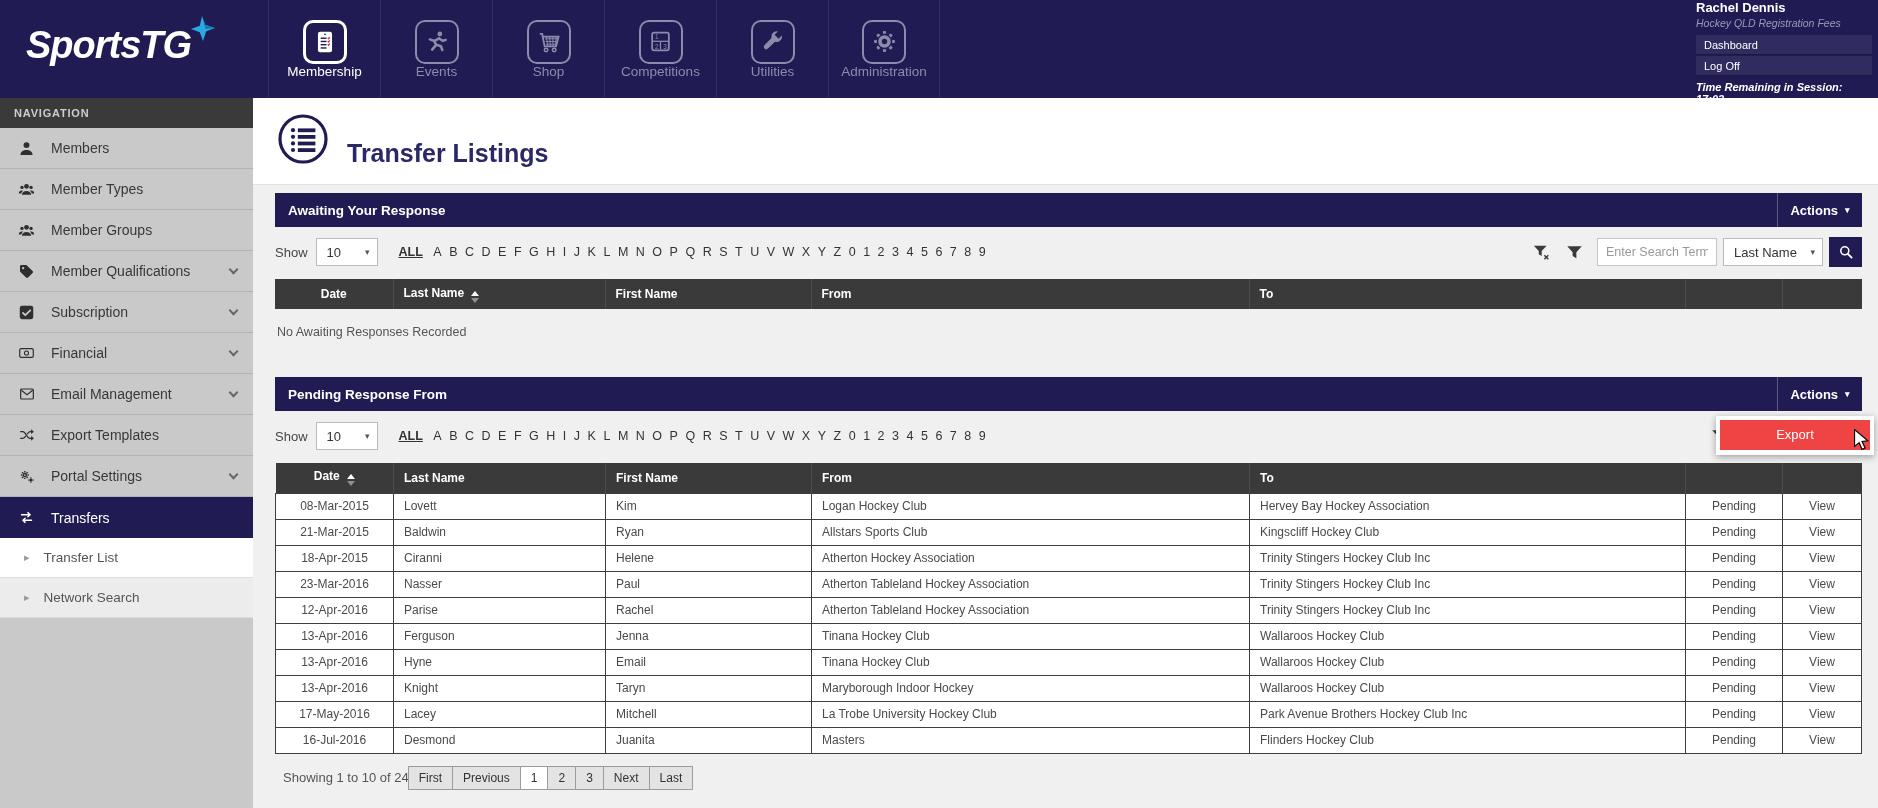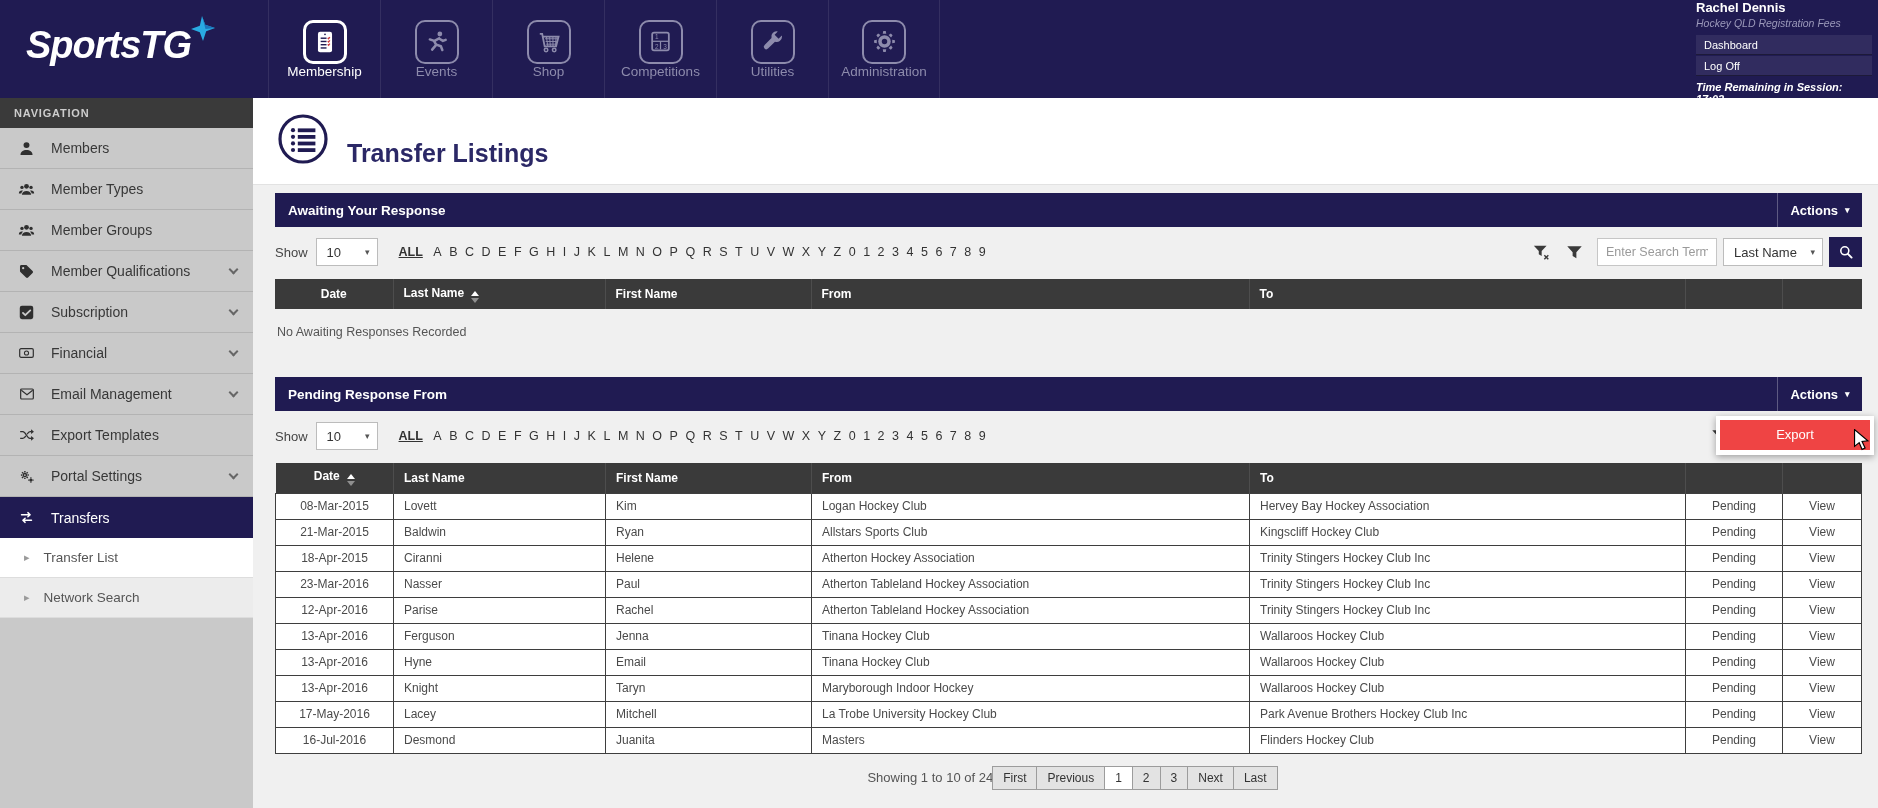--- a/index.html
+++ b/index.html
@@ -69,21 +69,21 @@
   .grid td { background:#fff; height:26px; font-size:12px; color:#4a4a4a; border:1px solid #3e3e3e; padding-left:10px; white-space:nowrap; overflow:hidden; }
   .grid td.center { text-align:center; padding-left:0; }
   .grid td.link { cursor:pointer; }
   .sort { display:inline-flex; flex-direction:column; gap:2px; margin-left:7px; vertical-align:1px; }
   .arr-up { width:0; height:0; border-left:4px solid transparent; border-right:4px solid transparent; border-bottom:5px solid #fff; }
   .arr-down { width:0; height:0; border-left:4px solid transparent; border-right:4px solid transparent; border-top:5px solid #8f8f8f; }
 
   .empty-text { font-size:12.5px; color:#555; padding:16px 0 30px 2px; }
   .panel-pending { margin-top:8px; }
 
-  .footer-row { display:flex; align-items:center; justify-content:center; margin-top:12px; }
+  .footer-row { display:flex; align-items:center; justify-content:flex-start; margin-top:12px; }
   .summary { font-size:13px; color:#555; margin-left:8px; }
   .pagination { display:flex; }
   .page-btn { border:1px solid #9c9c9c; background:#e3e3e3; padding:4px 10px; font-size:12px; color:#333; margin-left:-1px; cursor:pointer; }
   .page-btn.active { background:#fff; }
 
   
   .export-dropdown { position:absolute; left:1716px; top:416px; width:158px; background:#fff; padding:4px 4px 5px; box-shadow:0 2px 7px rgba(0,0,0,.35); z-index:50; }
   .export-item { background:#ef4444; color:#fff; height:30px; line-height:30px; text-align:center; font-size:13px; cursor:pointer; }
   .cursor { position:absolute; left:1852px; top:429px; z-index:100; pointer-events:none; }
 </style>

